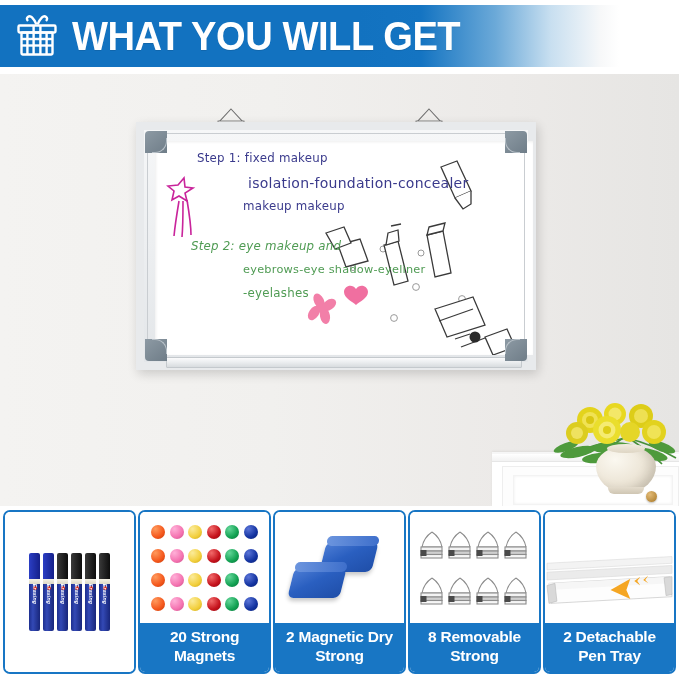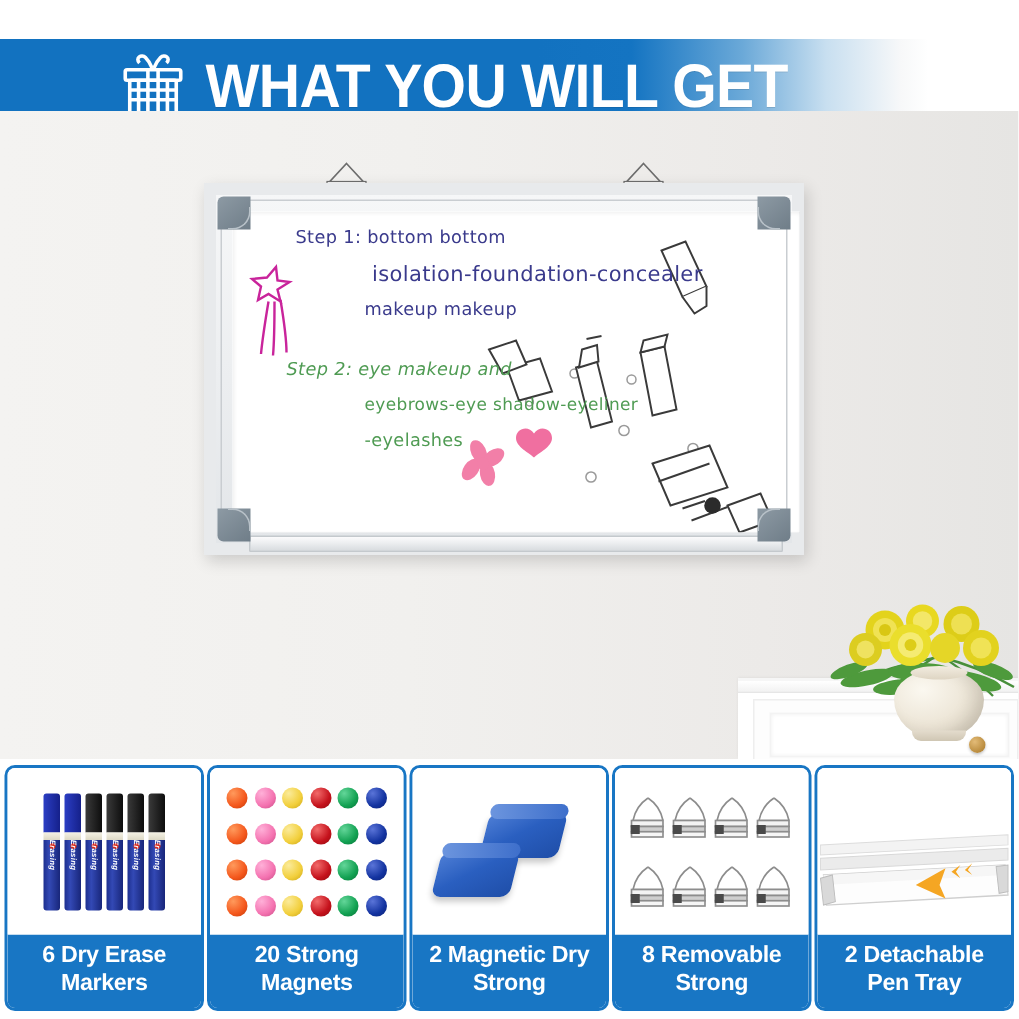--- a/index.html
+++ b/index.html
@@ -10,25 +10,25 @@
     overflow: hidden;
   }
   #page {
     position: relative;
     width: 679px; height: 679px;
     background: #ffffff;
   }
 
   
   #banner {
-    position: absolute; left: 0; top: 26px;
+    position: absolute; left: 0; top: 5px;
     width: 619px; height: 62px;
     background: linear-gradient(to right,
         #1272c0 0%, #1272c0 58%, #1474c2 68%, #6ba9d8 80%, #c8dff0 89%, #f7f8f9 97%, #ffffff 100%);
-    display: flex; align-items: center; justify-content: center;
+    display: flex; align-items: center;
   }
   #gift-icon {
     width: 46px; height: 44px;
     margin-left: 14px; margin-right: 12px;
     position: relative; flex: 0 0 auto;
   }
   #banner-title {
     color: #ffffff;
     font-size: 41px;
     font-weight: bold;
@@ -396,21 +396,21 @@
 
               <path d="M330 196 L352 188 L360 206 L338 214 Z"></path>
               <path d="M306 206 L330 197"></path>
             </g>
             <g stroke="#3a3a3a" stroke-width="1.3" fill="none">
               <path d="M300 198 L315 193"></path>
             </g>
             <circle cx="320" cy="196" r="5.5" fill="#2b2b2b"></circle>
           </svg>
 
-          <div class="hw hw-blue" style="left:42px;  top:10px;  font-size:11.8px;">Step 1: bottom bottom</div>
+          <div class="hw hw-blue" style="left:42px;  top:10px;  font-size:11.8px;">Step 1: fixed makeup</div>
           <div class="hw hw-blue" style="left:93px;  top:34px;  font-size:14px;">isolation-foundation-concealer</div>
           <div class="hw hw-blue" style="left:88px;  top:58px;  font-size:11.8px;">makeup makeup</div>
 
           <div class="hw hw-green" style="left:36px;  top:98px;  font-size:11.8px;font-style:italic;">Step 2: eye makeup and</div>
           <div class="hw hw-green" style="left:88px;  top:122px; font-size:11.3px;text-align:right;">eyebrows-eye shadow-eyeliner</div>
           <div class="hw hw-green" style="left:88px;  top:145px; font-size:11.8px;">-eyelashes</div>
 
         </div>
 
         <div id="pen-tray"></div>
@@ -460,24 +460,20 @@
           </div>
           <div class="marker">
             <div class="cap" style="background:linear-gradient(to right,#3a3a3a,#0d0d0d);"></div>
             <div class="collar"></div>
               <div class="barrel"></div>
             <div class="dot"></div>
             <div class="brand">Erasing</div>
           </div>
         </div>
       </div>
-      <div class="feat-label">
-        <div>6 Dry Erase</div>
-        <div>Markers</div>
-      </div>
     </div>
 
     <div class="feature">
       <div class="feat-img">
         <div class="magnet-grid">
           <div class="magnet" style="background:radial-gradient(circle at 32% 28%,#ff9a5c,#f4571c 60%,#c03a08);"></div>
           <div class="magnet" style="background:radial-gradient(circle at 32% 28%,#ffb0d8,#f472b0 60%,#c74c85);"></div>
           <div class="magnet" style="background:radial-gradient(circle at 32% 28%,#fbeb9a,#f2cf3c 60%,#c9a414);"></div>
           <div class="magnet" style="background:radial-gradient(circle at 32% 28%,#f26a6a,#c5121c 60%,#8e0a10);"></div>
           <div class="magnet" style="background:radial-gradient(circle at 32% 28%,#63d699,#12a152 60%,#0a7239);"></div>

